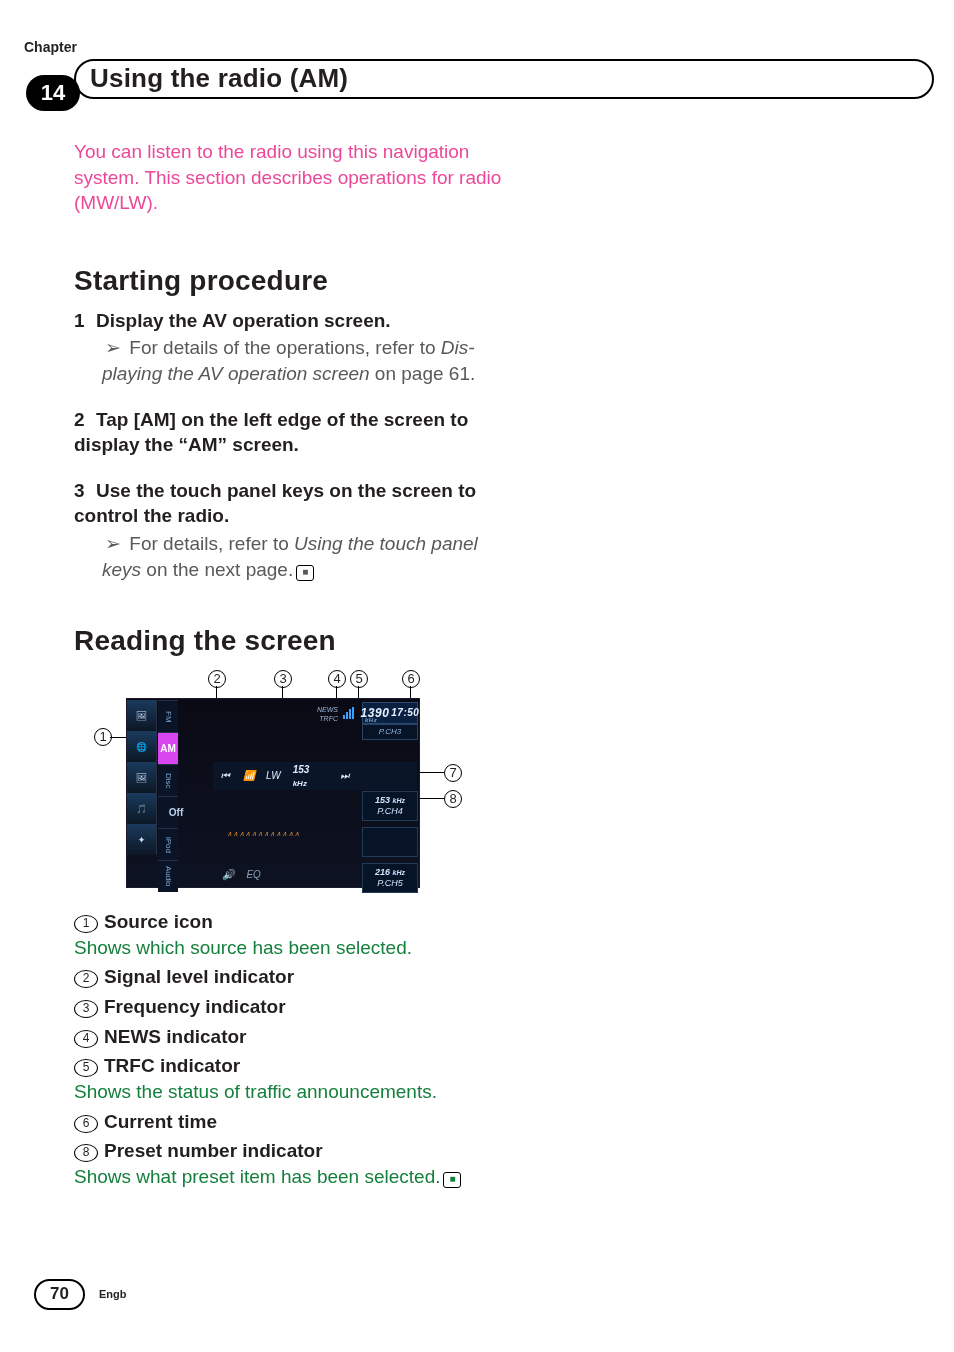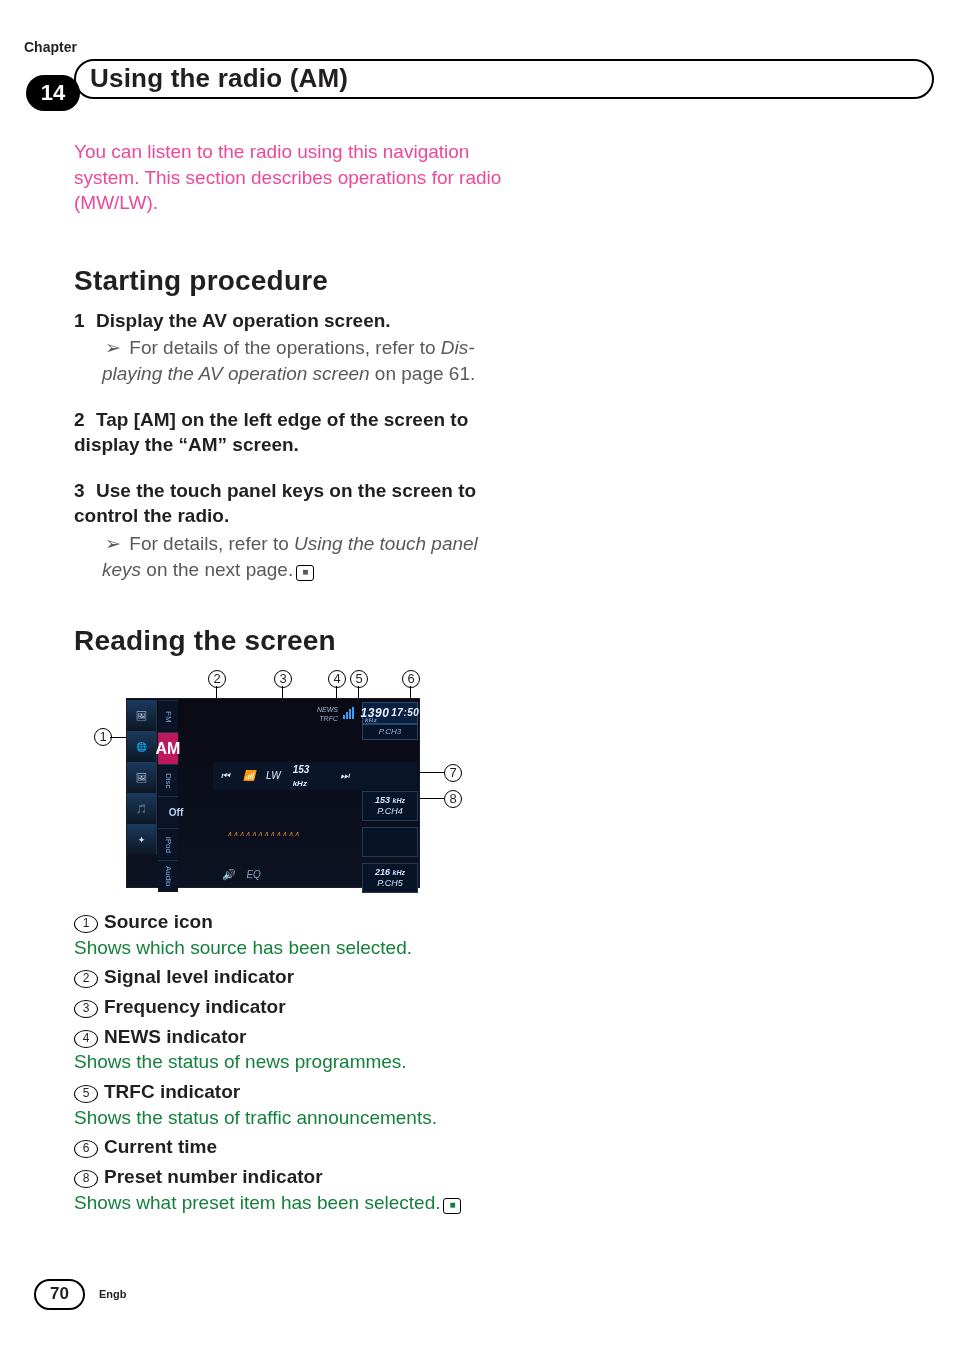--- a/index.html
+++ b/index.html
@@ -20,21 +20,21 @@
   .ital{font-style:italic;}
   .endmark{display:inline-block;width:16px;height:14px;border:1.5px solid #000;border-radius:3px;text-align:center;line-height:12px;font-size:10px;vertical-align:1px;margin-left:3px;}
   .sec2{margin-top:40px;}
   .diagram{position:relative;width:370px;height:225px;margin:10px 0 14px 20px;}
   .dia-bg{position:absolute;left:32px;top:28px;width:292px;height:188px;background:linear-gradient(#0a0a14,#0d1222);border:1px solid #1b1b2a;font-style:italic;}
   
   .sideicons{position:absolute;left:33px;top:30px;width:30px;display:flex;flex-direction:column;}
   .sideicons span{height:31px;border-right:1px solid #2a3040;background:linear-gradient(#1b3a5e,#0c1724);display:flex;align-items:center;justify-content:center;color:#cfe3ff;font-size:9px;}
   .srcbar{position:absolute;left:64px;top:30px;width:20px;display:flex;flex-direction:column;}
   .srcbar span{height:31px;background:#0b1426;border-top:1px solid #223047;color:#7fa8d8;font-size:8px;writing-mode:vertical-rl;text-align:center;display:flex;align-items:center;justify-content:center;}
-  .srcbar span.am{background:#be185d;color:#fff;font-weight:bold;font-size:16px;writing-mode:horizontal-tb;}
+  .srcbar span.am{background:#d946ef;color:#fff;font-weight:bold;font-size:10px;writing-mode:horizontal-tb;}
   .srcbar span.off{background:#0b1426;color:#bcd3ef;font-weight:bold;font-size:10px;writing-mode:horizontal-tb;padding-left:16px;}
   .dia-bg .news{position:absolute;left:190px;top:6px;font-size:7px;color:#9bb8da;line-height:9px;text-align:right;}
   .dia-bg .bars{position:absolute;left:216px;top:8px;width:14px;height:12px;display:flex;align-items:flex-end;gap:1px;}
   .dia-bg .bars i{width:2px;background:#3aa0ff;}
   .clock{position:absolute;left:235px;top:3px;width:54px;height:20px;background:#0a2040;border:1px solid #2b4a70;color:#e8f1ff;font-size:12px;font-weight:bold;display:flex;align-items:center;justify-content:center;letter-spacing:.5px;}
   .clock .sub{position:absolute;font-size:6px;color:#7fa3c9;top:13px;left:2px;}
   .pch-top{position:absolute;left:235px;top:25px;width:54px;height:14px;background:#071427;border:1px solid #294262;color:#8fb7e0;font-size:8px;display:flex;align-items:center;justify-content:center;}
   .tuner-row{position:absolute;left:86px;top:63px;right:2px;height:28px;background:#0a1528;color:#dfeaff;display:flex;align-items:center;font-size:10px;}
   .tuner-row .ctl{width:26px;text-align:center;}
   .tuner-row .sig{width:26px;text-align:center;}
@@ -164,21 +164,21 @@
           <span class="off">Off</span>
           <span>iPod</span>
           <span>Audio</span>
         </div>
       </div>
 
       <div class="list">
         <div class="list-item"><span class="num">1</span><span class="ttl">Source icon</span><span class="desc">Shows which source has been selected.</span></div>
         <div class="list-item"><span class="num">2</span><span class="ttl">Signal level indicator</span></div>
         <div class="list-item"><span class="num">3</span><span class="ttl">Frequency indicator</span></div>
-        <div class="list-item"><span class="num">4</span><span class="ttl">NEWS indicator</span><span class="desc">Shows the status of news programmes.</span></div>
+        <div class="list-item"><span class="num">4</span><span class="ttl">NEWS indicator</span></div>
         <div class="list-item"><span class="num">5</span><span class="ttl">TRFC indicator</span><span class="desc">Shows the status of traffic announcements.</span></div>
         <div class="list-item"><span class="num">6</span><span class="ttl">Current time</span></div>
         <div class="list-item"><span class="num">8</span><span class="ttl">Preset number indicator</span><span class="desc"><span>Shows what preset item has been selected.</span><span class="endmark">■</span></span></div>
       </div>
     </div>
   </div>
 </div>
 
 <div class="footer">
   <span class="page-pill">70</span>

